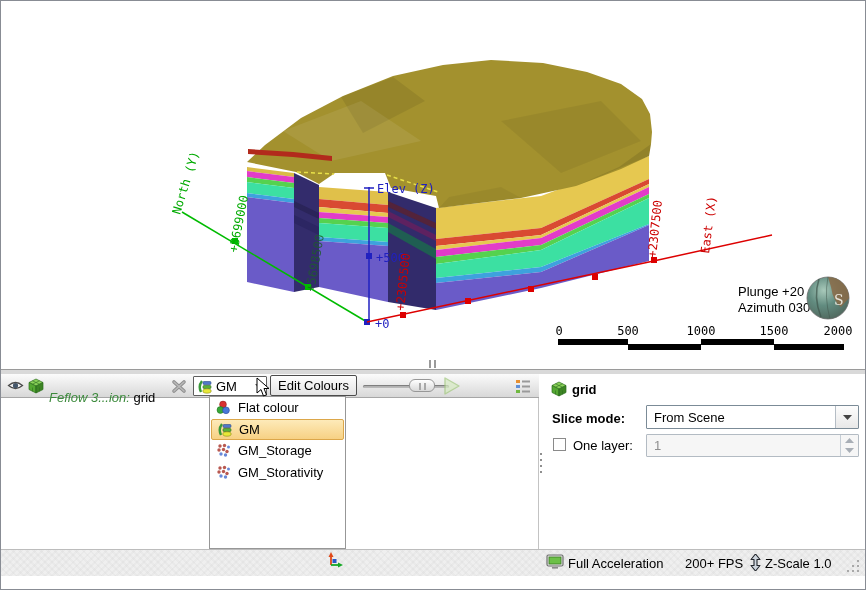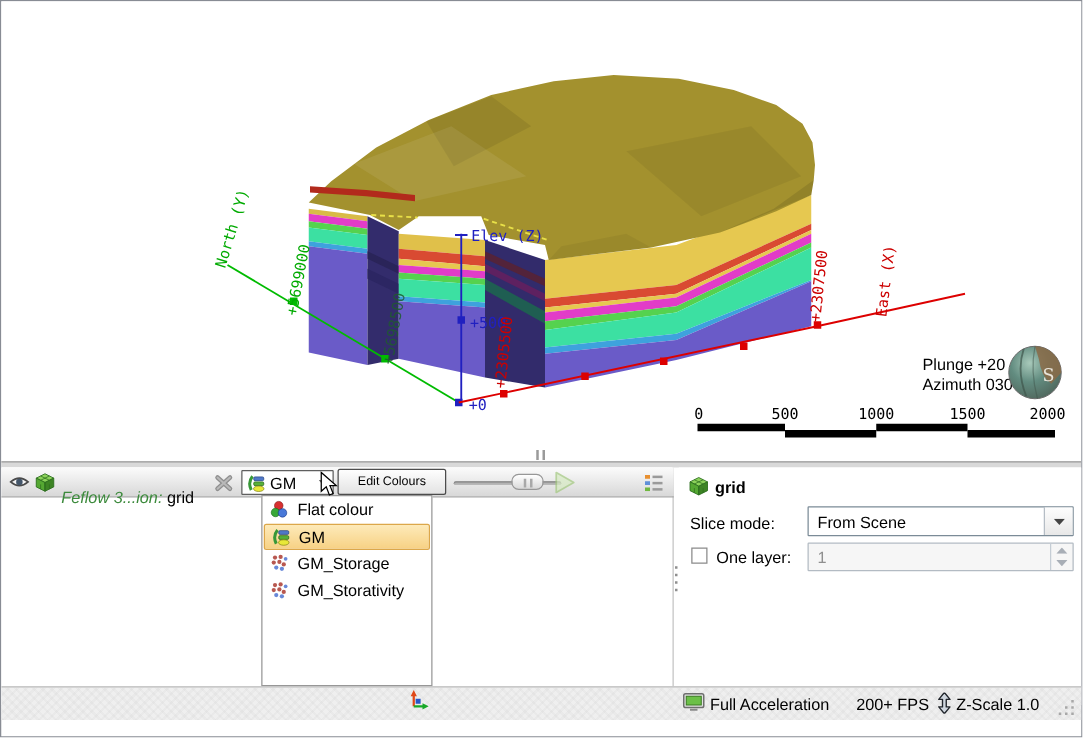--- a/index.html
+++ b/index.html
@@ -9,21 +9,21 @@
   
   #scene{left:0;top:0;width:864px;height:368px;background:#ffffff;}
   
   #hsplit{left:0;top:368px;width:864px;height:5px;background:#d9d9d9;border-top:1px solid #9a9a9a;box-sizing:border-box;}
   
   #left-panel{left:0;top:373px;width:538px;height:190px;background:#ffffff;border-right:1px solid #c3c3c3;box-sizing:border-box;}
   #list-header{left:0;top:0;width:538px;height:24px;background:linear-gradient(#fbfbfb,#d8d8d8);border-bottom:1px solid #a6a6a6;box-sizing:border-box;}
   .title-green{color:#3c8a3c;font-style:italic;}
   .combo{background:#fff;border:1px solid #5f5f5f;border-radius:1px;box-sizing:border-box;display:flex;align-items:center;}
   .btn{background:linear-gradient(#fefefe,#e3e3e3);border:1px solid #4c4c4c;border-radius:2px;box-sizing:border-box;
-       display:flex;align-items:center;justify-content:center;font-size:10px;}
+       display:flex;align-items:center;justify-content:center;font-size:13px;}
   
   #colour-popup{left:192px;top:22px;width:137px;height:153px;background:#fff;border:1px solid #979797;box-sizing:border-box;z-index:30;margin-left:16px;}
   .pop-row{position:relative;height:21.5px;display:flex;align-items:center;padding-left:6px;box-sizing:border-box;}
   .pop-row .lbl{margin-left:7px;font-size:13px;}
   .pop-row.sel{background:linear-gradient(#fdeab9,#f7d184);border:1px solid #dca74a;border-radius:2px;margin:0 1px;padding-left:5px;}
   
   .slider-groove{background:#b9b9b9;height:3px;border-radius:2px;box-shadow:inset 0 1px 1px rgba(0,0,0,.35);}
   .slider-handle{background:linear-gradient(#ffffff,#d9d9d9);border:1px solid #979797;border-radius:6px;box-sizing:border-box;}
   
   #right-panel{left:542px;top:373px;width:324px;height:190px;background:#fff;}
@@ -293,21 +293,21 @@
 
   <div class="abs" id="right-panel">
     <svg class="abs" style="left:7px;top:6px;" width="18" height="18">
       <polygon points="2,5.5 9,2 16,5.5 9,9" fill="#8cd25a" stroke="#2c6e1e" stroke-width="0.7"></polygon>
       <polygon points="2,5.5 9,9 9,16 2,12.5" fill="#55a832" stroke="#2c6e1e" stroke-width="0.7"></polygon>
       <polygon points="9,9 16,5.5 16,12.5 9,16" fill="#3d8424" stroke="#2c6e1e" stroke-width="0.7"></polygon>
       <path d="M5.5,3.8 L12.5,7.2 M5.5,7.2 L12.5,3.8 M5.5,10.5 L5.5,14.3 M9,9 L9,16 M12.5,10.5 L12.5,14.3" stroke="#2c6e1e" stroke-width="0.6" fill="none"></path>
     </svg>
     <div class="abs" style="left:29px;top:8px;font-weight:bold;">grid</div>
 
-    <div class="abs" style="left:9px;top:37px;">Slice mode:</div>
+    <div class="abs" style="left:9px;top:37px;font-weight:bold;">Slice mode:</div>
     <div class="abs combo2" style="left:103px;top:31px;width:213px;height:24px;">
       <span style="margin-left:7px;">From Scene</span>
       <div class="abs" style="right:0;top:0;width:22px;height:22px;border-left:1px solid #b5bdc5;background:linear-gradient(#fdfdfd,#e8e8e8);">
         <svg class="abs" style="left:7px;top:9px;" width="9" height="6">
           <polygon points="0,0 9,0 4.5,5" fill="#444"></polygon>
         </svg>
       </div>
     </div>
 
     <div class="abs checkbox" style="left:10px;top:64px;"></div>

